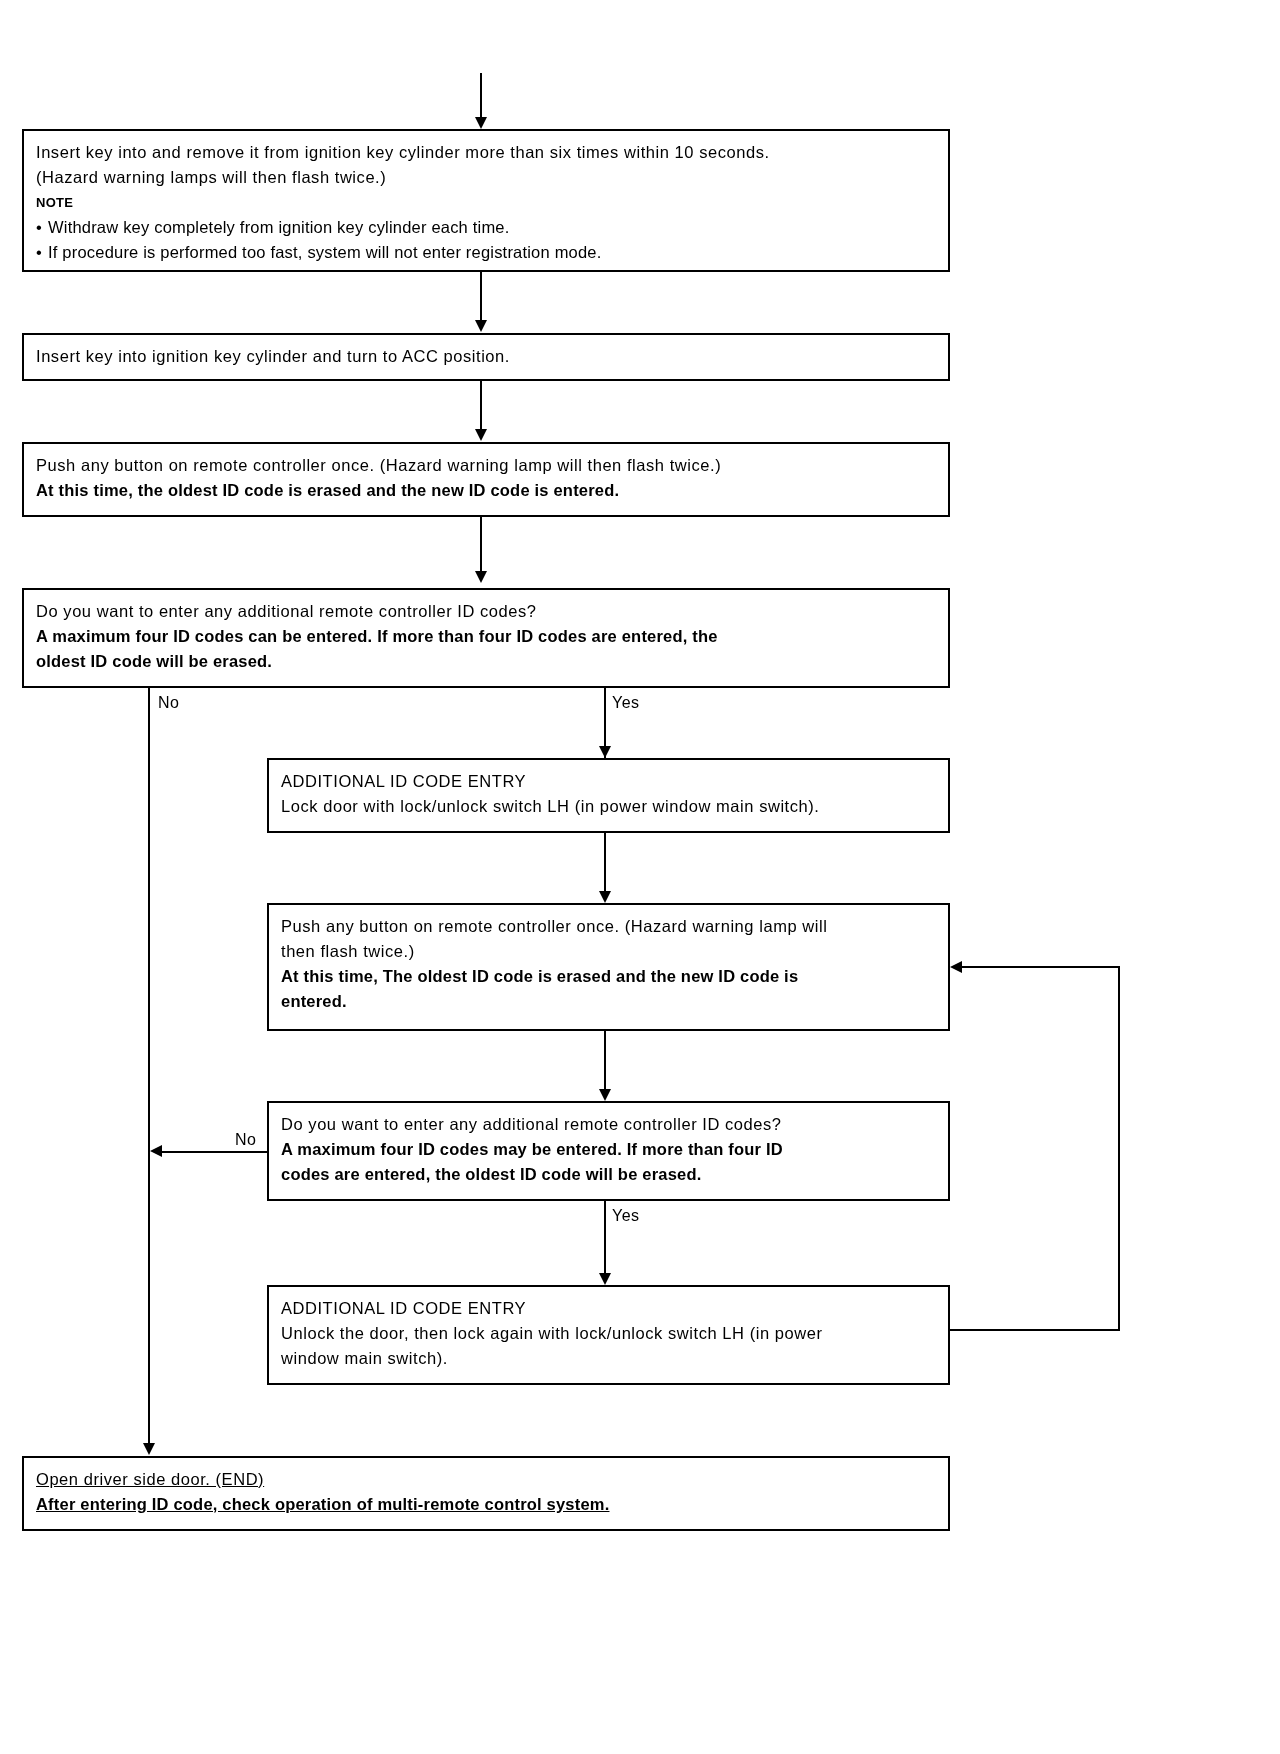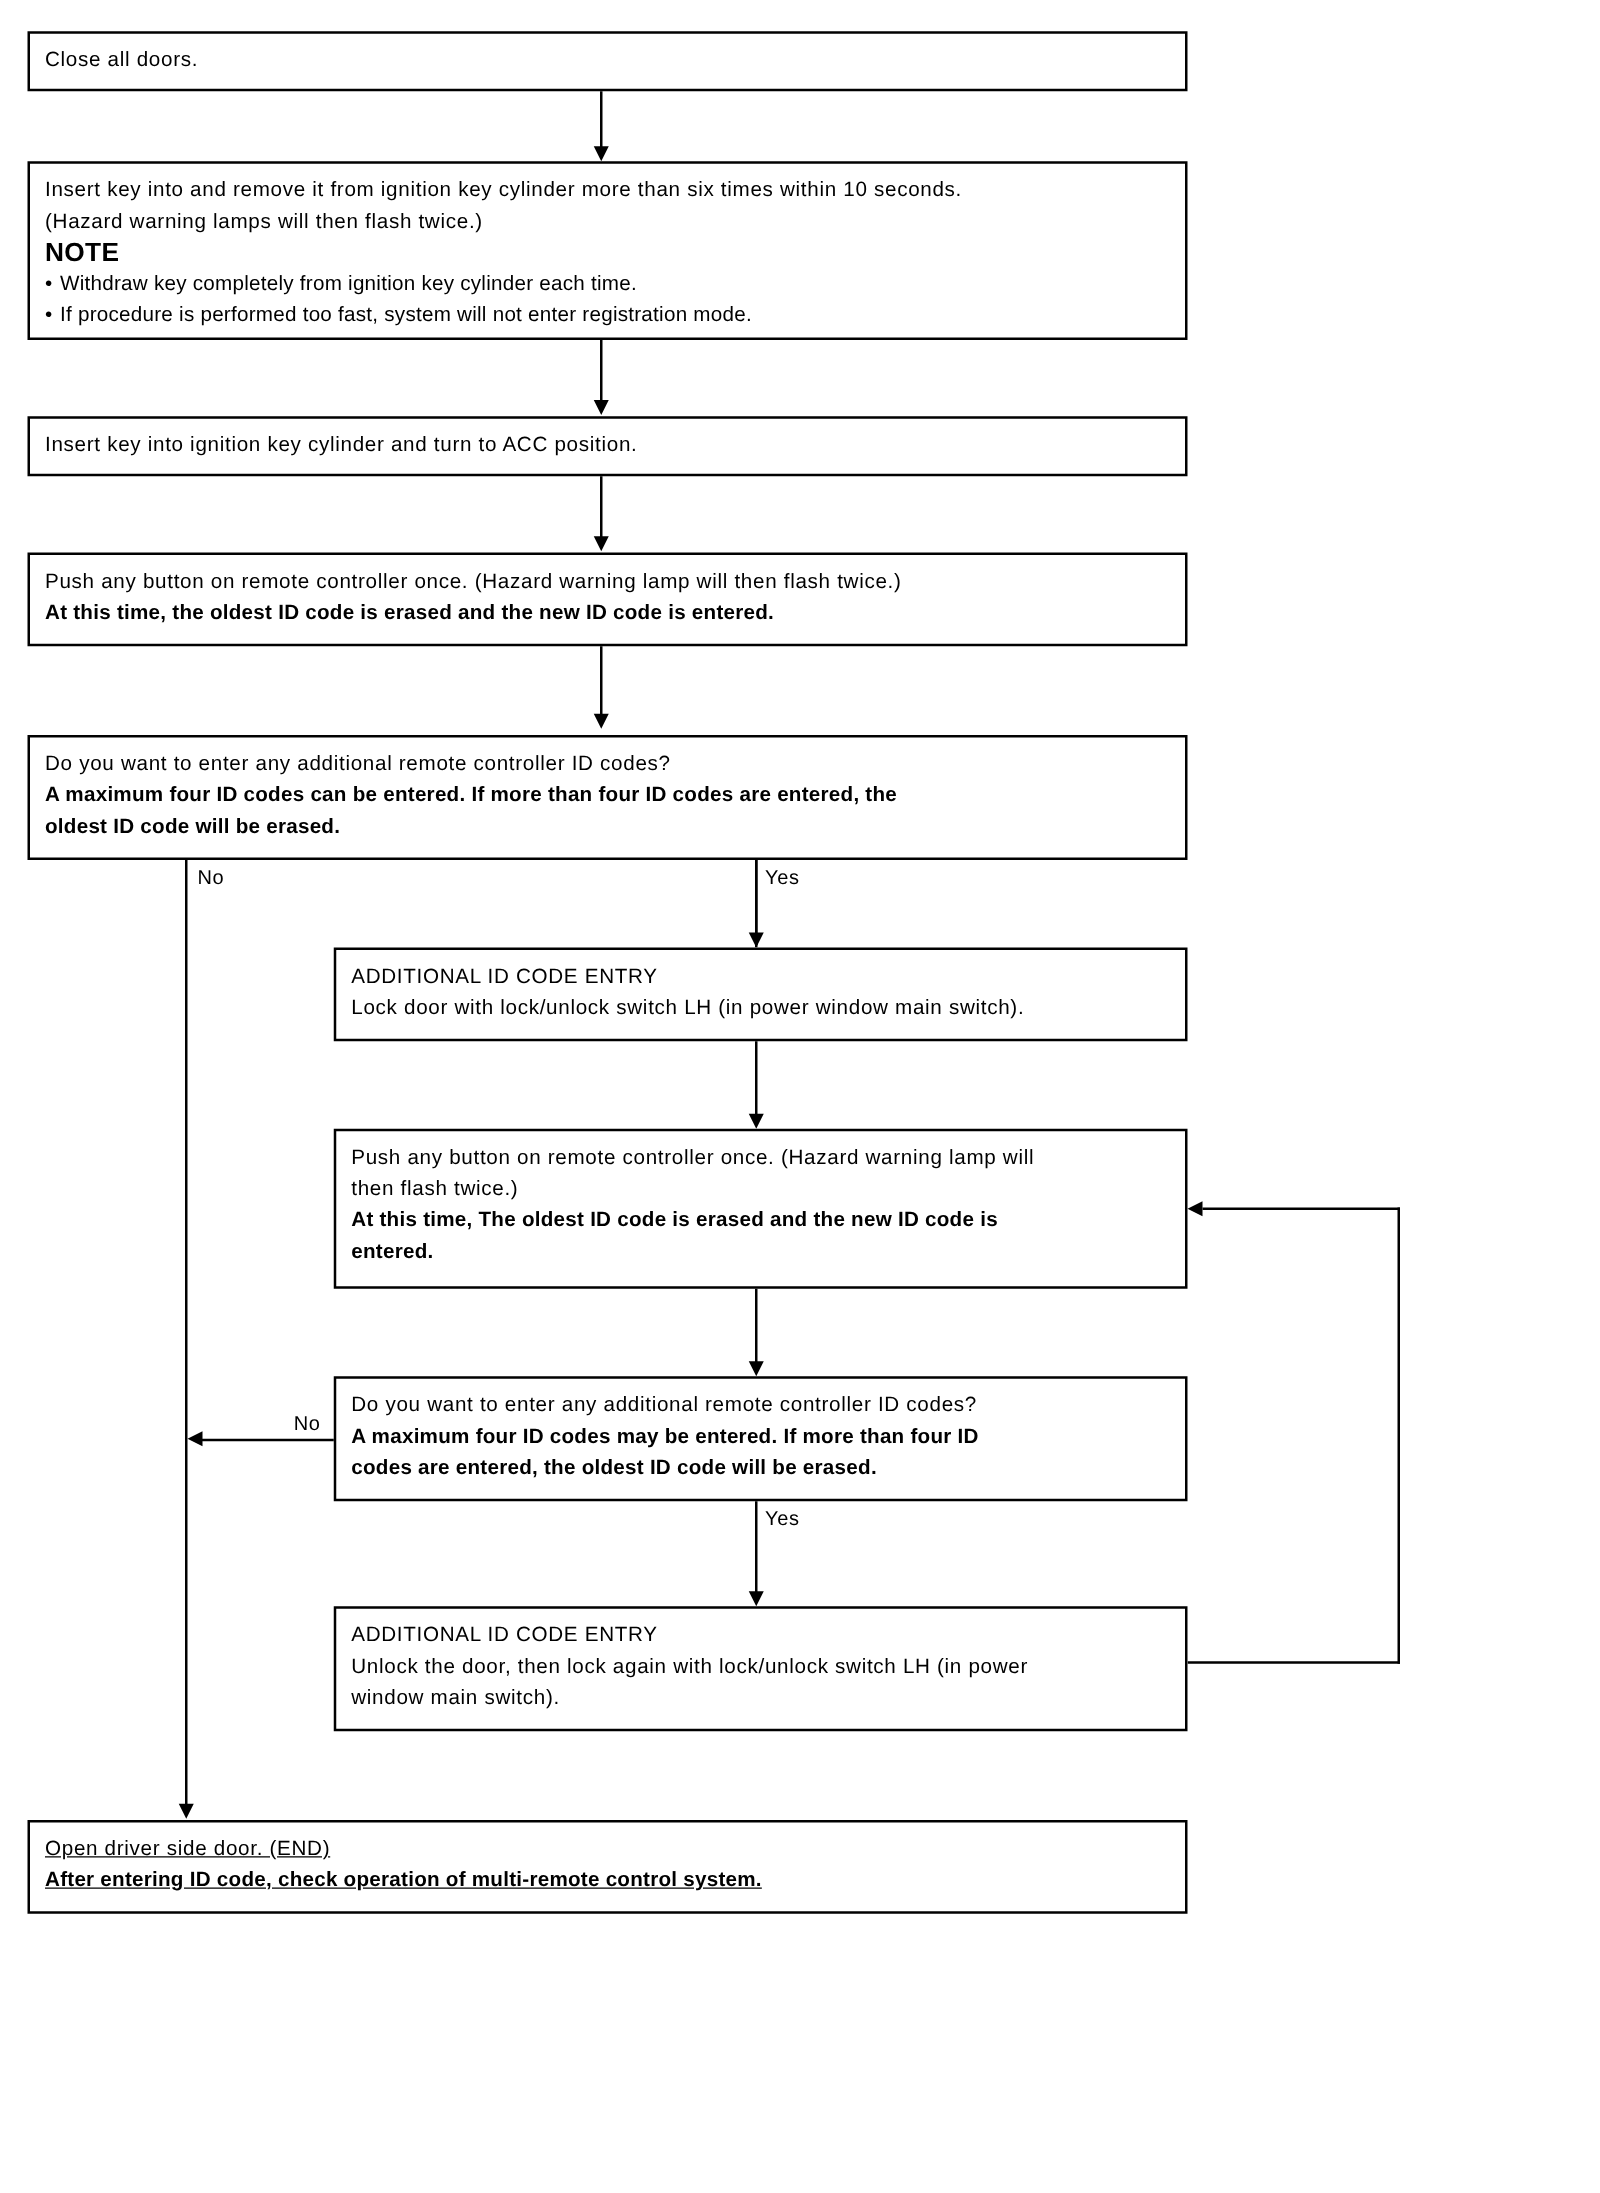--- a/index.html
+++ b/index.html
@@ -44,21 +44,21 @@
     line-height: 25px;
     letter-spacing: 0.2px;
     white-space: nowrap;
   }
   .bullet .dot {
     display: inline-block;
     width: 12px;
   }
   .note-head {
     font-weight: bold;
-    font-size: 21px;
+    font-size: 13px;
     line-height: 25px;
     letter-spacing: 0.3px;
   }
 
   
   .vline {
     position: absolute;
     width: 2px;
     background: #000000;
   }
@@ -93,23 +93,20 @@
     white-space: nowrap;
     background: #ffffff;
     padding: 0 2px;
   }
 </style>
 </head>
 <body>
 
 <div id="page">
 
-  <div class="box" style="left:22px; top:25px; width:928px; height:48px;">
-    <div class="line">Close all doors.</div>
-  </div>
 
   <div class="vline" style="left:480px; top:73px; height:50px;"></div>
   <div class="arrow-down" style="left:475px; top:117px;"></div>
 
   <div class="box" style="left:22px; top:129px; width:928px; height:143px;">
     <div class="line">Insert key into and remove it from ignition key cylinder more than six times within 10 seconds.</div>
     <div class="line">(Hazard warning lamps will then flash twice.)</div>
     <div class="note-head">NOTE</div>
     <div class="bullet">
       <span class="dot">•</span><span>Withdraw key completely from ignition key cylinder each time.</span>

